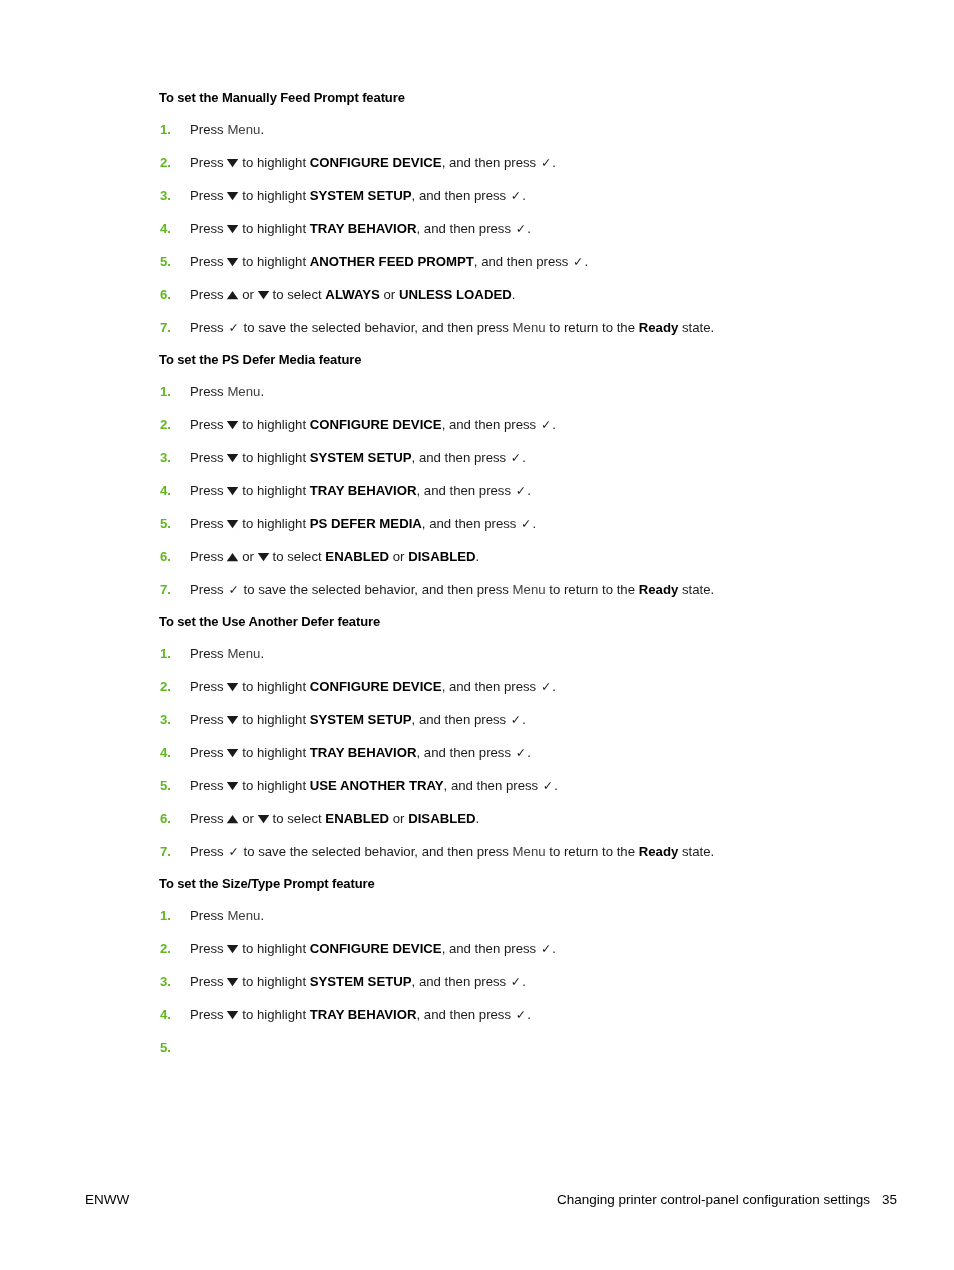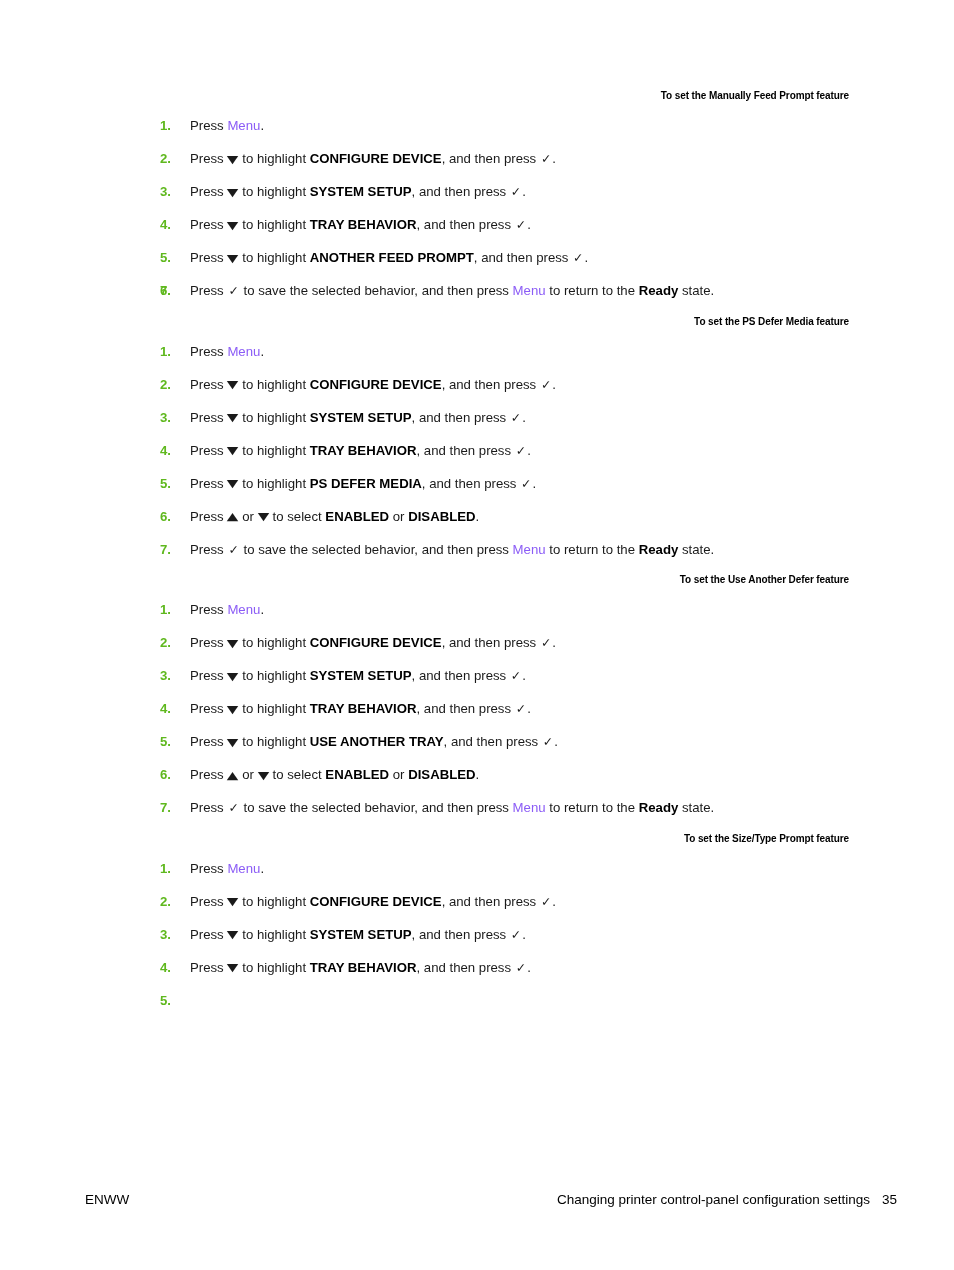--- a/index.html
+++ b/index.html
@@ -19,28 +19,27 @@
     overflow: hidden;
     box-sizing: border-box;
   }
   .content {
     position: absolute;
     left: 159px;
     top: 90px;
     width: 690px;
   }
   h2.section-heading {
-    font-size: 10px;
+    font-size: 13px;
     font-weight: bold;
     color: #000000;
     margin: 0 0 16px 0;
     padding: 0;
     letter-spacing: -0.1px;
     line-height: 1.2;
-    text-align: right;
   }
   .section + .section {
     margin-top: 16px;
   }
   ol.steps {
     list-style: none;
     margin: 0;
     padding: 0;
   }
   ol.steps li.step {
@@ -63,21 +62,21 @@
     color: #5FB81E;
   }
   .step-text {
     display: inline;
   }
   .kw {
     font-weight: bold;
     color: #000000;
   }
   .menu-key {
-    color: #8b5cf6;
+    color: #404040;
   }
   .glyph {
     display: inline-block;
     font-family: "DejaVu Sans", sans-serif;
     line-height: 1;
     vertical-align: baseline;
   }
   .glyph-down, .glyph-up {
     font-size: 12px;
     transform: scaleX(1.25) scaleY(0.92);
@@ -129,21 +128,21 @@
 
   <div class="content" id="content-root">
       <div class="section">
         <h2 class="section-heading">To set the Manually Feed Prompt feature</h2>
         <ol class="steps">
           <li class="step"><span class="step-num">1.</span><span class="step-text"><span>Press </span><span class="menu-key">Menu</span><span>.</span></span></li>
           <li class="step"><span class="step-num">2.</span><span class="step-text"><span>Press </span><span class="glyph glyph-down">▼</span><span> to highlight </span><span class="kw">CONFIGURE DEVICE</span><span>, and then press </span><span class="glyph glyph-check">✓</span><span>.</span></span></li>
           <li class="step"><span class="step-num">3.</span><span class="step-text"><span>Press </span><span class="glyph glyph-down">▼</span><span> to highlight </span><span class="kw">SYSTEM SETUP</span><span>, and then press </span><span class="glyph glyph-check">✓</span><span>.</span></span></li>
           <li class="step"><span class="step-num">4.</span><span class="step-text"><span>Press </span><span class="glyph glyph-down">▼</span><span> to highlight </span><span class="kw">TRAY BEHAVIOR</span><span>, and then press </span><span class="glyph glyph-check">✓</span><span>.</span></span></li>
           <li class="step"><span class="step-num">5.</span><span class="step-text"><span>Press </span><span class="glyph glyph-down">▼</span><span> to highlight </span><span class="kw">ANOTHER FEED PROMPT</span><span>, and then press </span><span class="glyph glyph-check">✓</span><span>.</span></span></li>
-          <li class="step"><span class="step-num">6.</span></li>
+          <li class="step"><span class="step-num">6.</span><span class="step-text"><span>Press </span><span class="glyph glyph-up">▲</span><span> or </span><span class="glyph glyph-down">▼</span><span> to select </span><span class="kw">ALWAYS</span><span> or </span><span class="kw">UNLESS LOADED</span><span>.</span></span></li>
           <li class="step"><span class="step-num">7.</span><span class="step-text"><span>Press </span><span class="glyph glyph-check">✓</span><span> to save the selected behavior, and then press </span><span class="menu-key">Menu</span><span> to return to the </span><span class="kw">Ready</span><span> state.</span></span></li>
         </ol>
       </div>
       <div class="section">
         <h2 class="section-heading">To set the PS Defer Media feature</h2>
         <ol class="steps">
           <li class="step"><span class="step-num">1.</span><span class="step-text"><span>Press </span><span class="menu-key">Menu</span><span>.</span></span></li>
           <li class="step"><span class="step-num">2.</span><span class="step-text"><span>Press </span><span class="glyph glyph-down">▼</span><span> to highlight </span><span class="kw">CONFIGURE DEVICE</span><span>, and then press </span><span class="glyph glyph-check">✓</span><span>.</span></span></li>
           <li class="step"><span class="step-num">3.</span><span class="step-text"><span>Press </span><span class="glyph glyph-down">▼</span><span> to highlight </span><span class="kw">SYSTEM SETUP</span><span>, and then press </span><span class="glyph glyph-check">✓</span><span>.</span></span></li>
           <li class="step"><span class="step-num">4.</span><span class="step-text"><span>Press </span><span class="glyph glyph-down">▼</span><span> to highlight </span><span class="kw">TRAY BEHAVIOR</span><span>, and then press </span><span class="glyph glyph-check">✓</span><span>.</span></span></li>

